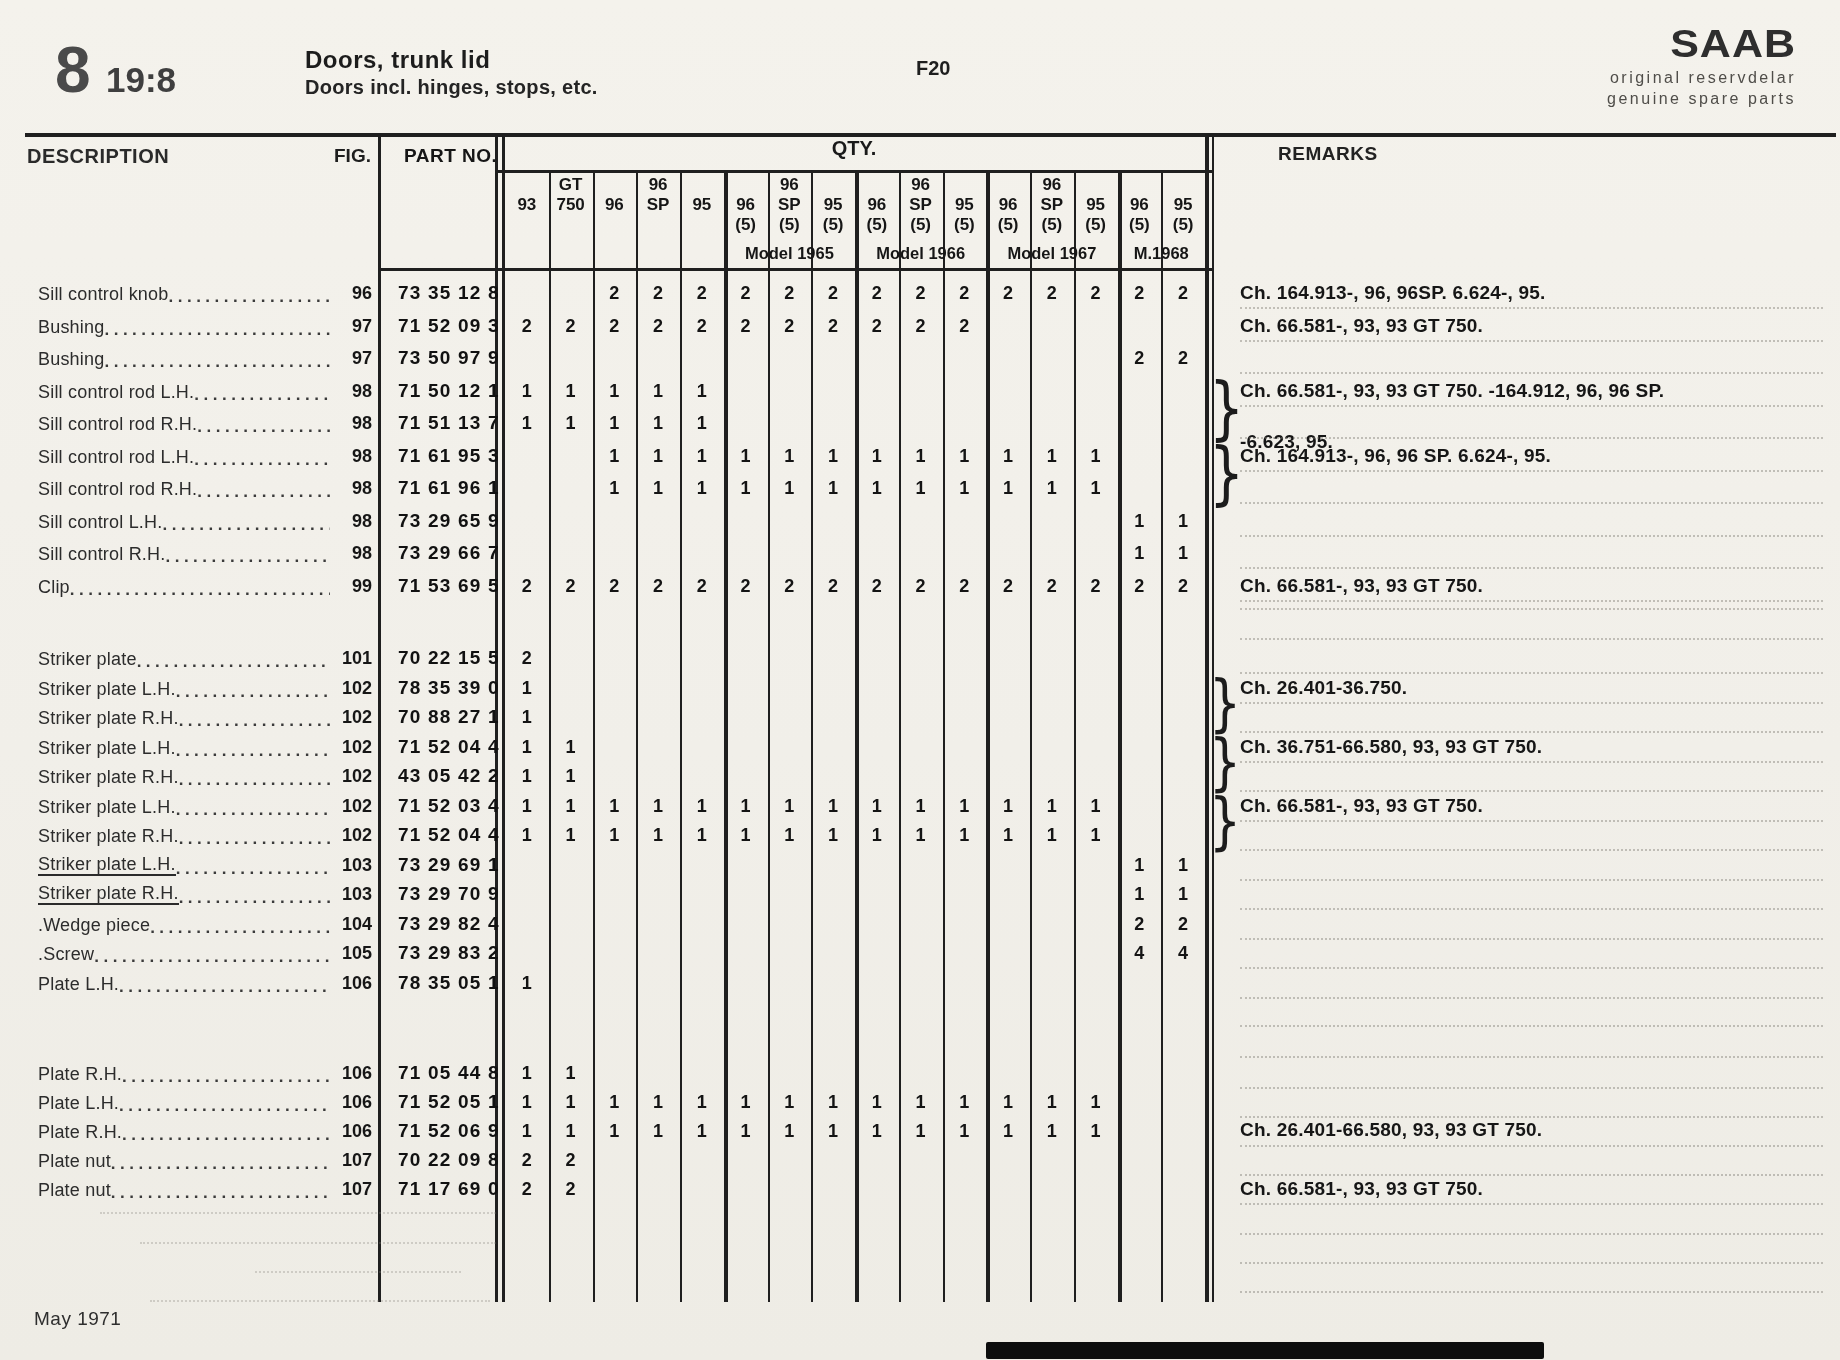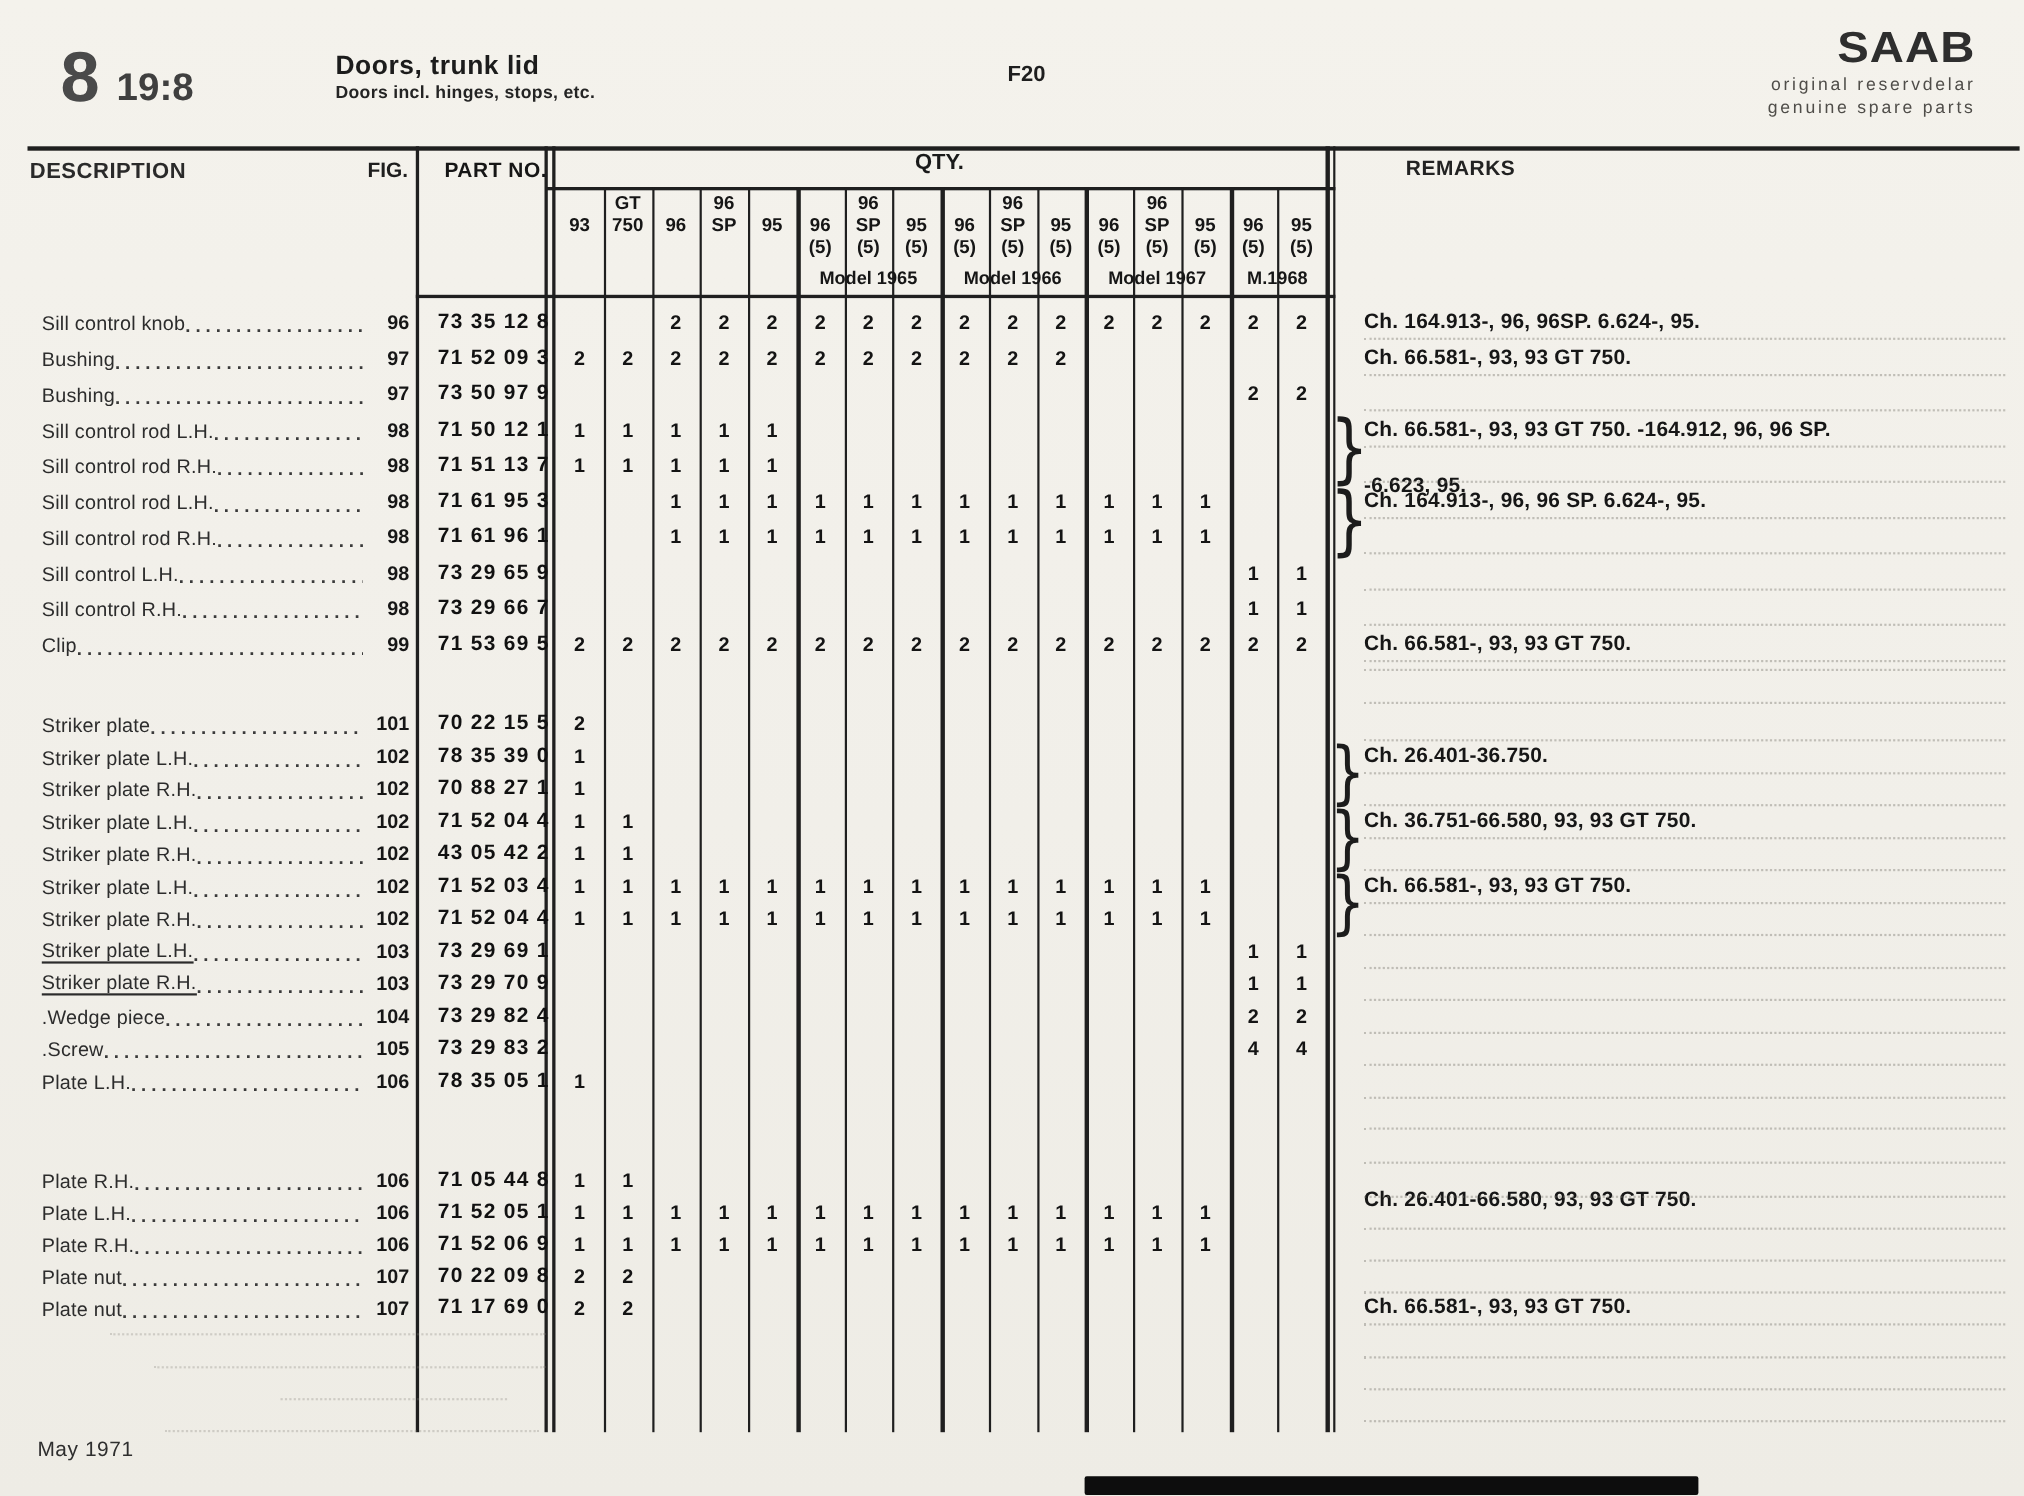--- a/index.html
+++ b/index.html
@@ -7,21 +7,21 @@
     position:relative; width:1840px; height:1360px;
     background:linear-gradient(180deg,#f4f2ec 0%,#f1efe9 55%,#eeece5 100%);
     font-family:"Liberation Sans", sans-serif;
     color:#222; overflow:hidden;
   }
   .abs{position:absolute;}
   
   .sec-num{left:55px;top:38px;font-size:64px;font-weight:700;color:#4a4a4a;line-height:1;}
   .sec-ref{left:106px;top:62px;font-size:35px;font-weight:700;color:#3f3f3f;line-height:1;}
   .title{left:305px;top:46px;font-size:24px;font-weight:700;color:#1c1c1c;letter-spacing:.5px;}
-  .subtitle{left:305px;top:76px;font-size:16px;font-weight:700;color:#242424;letter-spacing:.3px;}
+  .subtitle{left:305px;top:76px;font-size:20px;font-weight:700;color:#242424;letter-spacing:.3px;}
   .figref{left:916px;top:57px;font-size:20px;font-weight:700;color:#1e1e1e;}
   .brand{right:44px;top:22px;text-align:right;}
   .brand-logo{font-size:43px;font-weight:900;color:#2e2e2e;letter-spacing:1px;line-height:1;transform:scaleY(.92);}
   .brand-l1{margin-top:4px;font-size:16px;color:#4f4d49;letter-spacing:2.5px;}
   .brand-l2{margin-top:3px;font-size:16px;color:#4f4d49;letter-spacing:2.5px;}
   
   .h-desc{left:27px;top:145px;font-size:20px;font-weight:700;letter-spacing:.5px;color:#2a2a2a;}
   .h-fig{left:334px;top:145px;font-size:19px;font-weight:700;color:#1e1e1e;}
   .h-part{left:404px;top:145px;font-size:19px;font-weight:700;color:#161616;letter-spacing:.5px;}
   .h-qty{left:503px;top:137px;width:702px;text-align:center;font-size:20px;font-weight:700;color:#1a1a1a;}
@@ -447,21 +447,21 @@
       <div class="t-qty" style="left: 1030px; top: 1121px; width: 43.75px;">1</div>
       <div class="t-qty" style="left: 1073.75px; top: 1121px; width: 43.75px;">1</div>
       <div class="t-desc" style="left: 38px; top: 1149px; width: 292px;">
         <span class="dt">Plate nut</span>
         <span class="dots"></span>
       </div>
       <div class="t-fig" style="left: 326px; top: 1150px; width: 46px;">107</div>
       <div class="t-part" style="left: 398px; top: 1149px;">70 22 09 8</div>
       <div class="t-qty" style="left: 505px; top: 1150px; width: 43.75px;">2</div>
       <div class="t-qty" style="left: 548.75px; top: 1150px; width: 43.75px;">2</div>
-      <div class="t-rem" style="left: 1240px; top: 1080px;">Ch. 26.401-66.580, 93, 93 GT 750.</div>
+      <div class="t-rem" style="left: 1240px; top: 1119px;">Ch. 26.401-66.580, 93, 93 GT 750.</div>
       <div class="t-desc" style="left: 38px; top: 1178px; width: 292px;">
         <span class="dt">Plate nut</span>
         <span class="dots"></span>
       </div>
       <div class="t-fig" style="left: 326px; top: 1179px; width: 46px;">107</div>
       <div class="t-part" style="left: 398px; top: 1178px;">71 17 69 0</div>
       <div class="t-qty" style="left: 505px; top: 1179px; width: 43.75px;">2</div>
       <div class="t-qty" style="left: 548.75px; top: 1179px; width: 43.75px;">2</div>
       <div class="t-rem" style="left: 1240px; top: 1178px;">Ch. 66.581-, 93, 93 GT 750.</div>
       <div class="dotline" style="left: 1240px; top: 307px; width: 583px;"></div>

